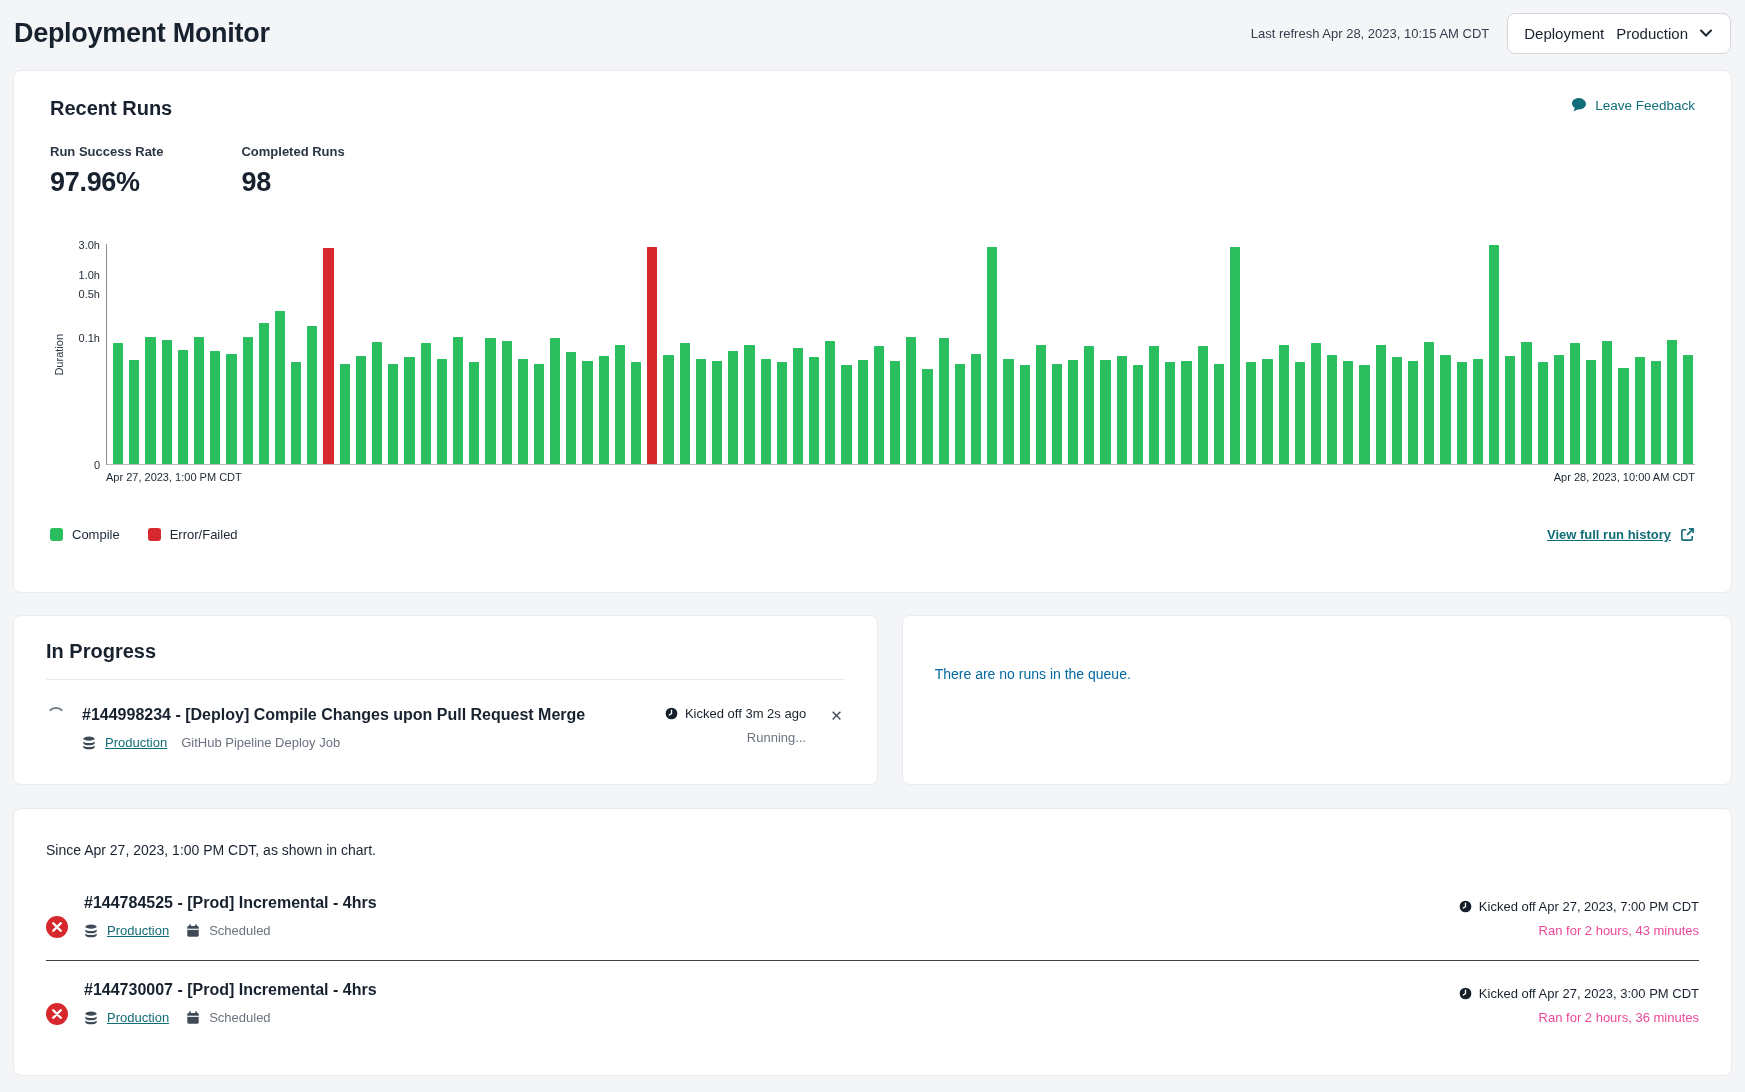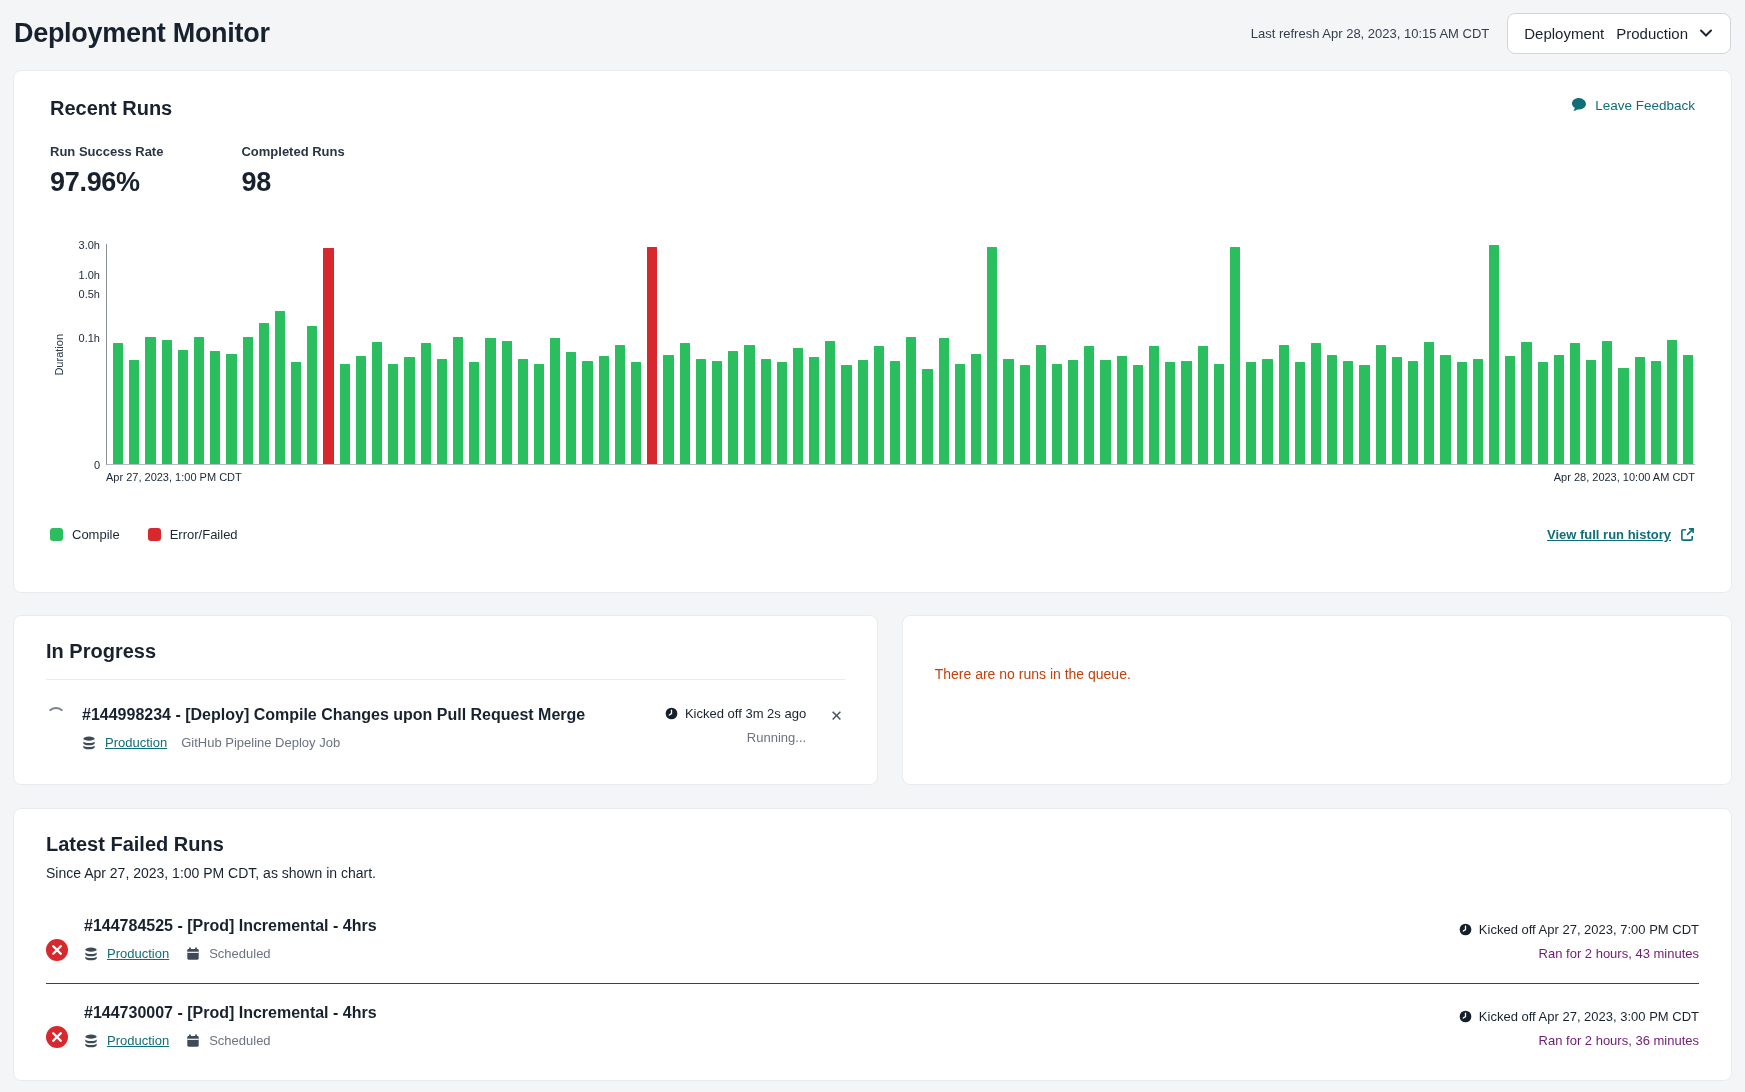--- a/index.html
+++ b/index.html
@@ -78,33 +78,33 @@
   .run-row { display: flex; align-items: flex-start; margin-top: 26px; }
   .run-main { flex: 1; min-width: 0; }
   .run-title { font-size: 16px; font-weight: bold; color: #18222f; }
   .run-meta { display: flex; align-items: center; gap: 9px; margin-top: 11px; font-size: 13px; }
   .env-link { color: #116d77; text-decoration: underline; cursor: pointer; }
   .job-name { color: #6b7380; margin-left: 5px; }
   .trigger-label { color: #6b7380; }
   .run-right { text-align: right; font-size: 13px; color: #18222f; white-space: nowrap; }
   .kicked-off { display: flex; align-items: center; gap: 7px; justify-content: flex-end; }
   .run-substatus { margin-top: 9px; color: #6b7380; }
-  .ran-for { margin-top: 9px; color: #701a75; }
+  .ran-for { margin-top: 9px; color: #ec4899; }
   .close-btn {
     margin-left: 22px; font-size: 15px; color: #49525f; cursor: pointer;
     line-height: 1; padding: 2px;
   }
   .spinner {
     width: 20px; height: 20px; border-radius: 50%;
     border: 2px solid transparent; border-top-color: #757e8a;
     margin-right: 16px; margin-top: 1px; flex: none;
     animation: spin 1.1s linear infinite;
   }
   @keyframes spin { to { transform: rotate(360deg); } }
-  .queue-empty { margin-top: 26px; font-size: 14px; color: #c2410c; }
+  .queue-empty { margin-top: 26px; font-size: 14px; color: #0369a1; }
   
   .failed-subtitle { font-size: 14px; color: #18222f; margin-top: 9px; }
   .failed-row { display: flex; align-items: flex-end; padding: 20px 0 22px 0; }
   .failed-row + .failed-row { border-top: 1px solid #404040; }
   .failed-rows { margin-top: 16px; }
   .error-badge { margin-right: 16px; margin-top: 0; flex: none; }
   .icon { display: inline-flex; flex: none; }
 </style>
 </head>
 <body>
@@ -324,21 +324,20 @@
       <div class="close-btn">✕</div>
     </div>
   </div>
 
   <div class="card card-inqueue">
     <div class="queue-empty">There are no runs in the queue.</div>
   </div>
 </div>
 
 <div class="card card-failed">
-  <div class="card-heading">Latest Failed Runs</div>
   <div class="failed-subtitle">Since Apr 27, 2023, 1:00 PM CDT, as shown in chart.</div>
   <div class="failed-rows">
 
     <div class="failed-row">
       <span class="icon error-badge">
         <svg width="22" height="22" viewBox="0 0 20 20">
             <circle cx="10" cy="10" r="10" fill="#d7282d"></circle>
             <path d="M6.6 6.6l6.8 6.8M13.4 6.6l-6.8 6.8" stroke="#fff" stroke-width="2.2" stroke-linecap="round"></path>
           </svg>
       </span>

